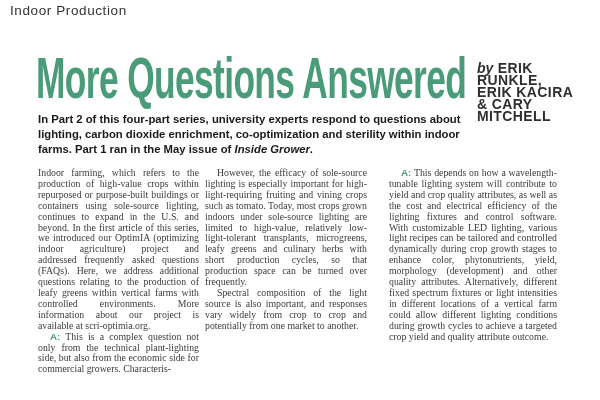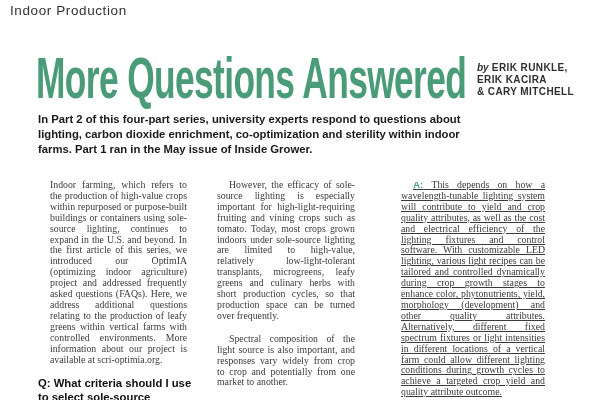--- a/index.html
+++ b/index.html
@@ -35,50 +35,50 @@
     transform: scaleX(0.62);
     transform-origin: 0 0;
     white-space: nowrap;
   }
   .byline {
     position: absolute;
     left: 477px;
     top: 62px;
     width: 110px;
     font-family: "Liberation Sans", sans-serif;
-    font-size: 10px;
+    font-size: 14px;
     font-weight: 700;
     letter-spacing: 0.4px;
     line-height: 12px;
     color: #2f2f2f;
   }
   .byline .by { font-weight: 600; font-style: italic; text-transform: lowercase; letter-spacing: 0; }
   .intro {
     position: absolute;
     left: 38px;
     top: 112px;
     width: 432px;
     font-family: "Liberation Sans", sans-serif;
     font-size: 11.3px;
     font-weight: 700;
     line-height: 15.2px;
     color: #1a1a1a;
   }
-  .intro .ital { }
+  .intro .ital { font-style: italic; }
   .col {
     position: absolute;
     top: 168px;
     text-align: justify;
     font-size: 9.8px;
     line-height: 10.9px;
   }
   .col-1 { left: 38px;  width: 161px; }
   .col-2 { left: 205px; width: 162px; }
-  .col-3 { left: 389px; width: 168px; text-decoration: underline; }
-  .col p { margin: 12px; }
+  .col-3 { left: 389px; width: 168px; }
+  .col p { margin: 0; }
   .col p.indent { text-indent: 12px; }
   .q {
     margin: 7px 0 4px 0;
     font-family: "Liberation Sans", sans-serif;
     font-size: 11.3px;
     font-weight: 700;
     line-height: 13.2px;
     color: #111111;
     text-align: left;
   }
@@ -102,21 +102,20 @@
     <span>ERIK KACIRA</span><br>
     <span>&amp; CARY MITCHELL</span>
   </div>
 
   <div class="intro">
     <span>In Part 2 of this four-part series, university experts respond to questions about lighting, carbon dioxide enrichment, co-optimization and sterility within indoor farms. Part 1 ran in the May issue of </span><span class="ital">Inside Grower</span><span>.</span>
   </div>
 
   <div class="col col-1">
     <p>Indoor farming, which refers to the production of high-value crops within repurposed or purpose-built buildings or containers using sole-source lighting, continues to expand in the U.S. and beyond. In the first article of this series, we introduced our OptimIA (optimizing indoor agriculture) project and addressed frequently asked questions (FAQs). Here, we address additional questions relating to the production of leafy greens within vertical farms with controlled environments. More information about our project is available at scri-optimia.org.</p>
-    <h3 class="q">Q: What criteria should I use to select sole-source lighting?</h3>
     <p class="indent"><span class="a-label" style="color: rgb(74, 155, 120);">A:</span><span> This is a complex question not only from the technical plant-lighting side, but also from the economic side for commercial growers. Characteris-</span></p>
   </div>
 
   <div class="col col-2">
     <p class="indent">However, the efficacy of sole-source lighting is especially important for high-light-requiring fruiting and vining crops such as tomato. Today, most crops grown indoors under sole-source lighting are limited to high-value, relatively low-light-tolerant transplants, microgreens, leafy greens and culinary herbs with short production cycles, so that production space can be turned over frequently.</p>
     <p class="indent">Spectral composition of the light source is also important, and responses vary widely from crop to crop and potentially from one market to another.</p>
   </div>
 
   <div class="col col-3">
     <p class="indent"><span class="a-label" style="color: rgb(74, 155, 120);">A:</span><span> This depends on how a wavelength-tunable lighting system will contribute to yield and crop quality attributes, as well as the cost and electrical efficiency of the lighting fixtures and control software. With customizable LED lighting, various light recipes can be tailored and controlled dynamically during crop growth stages to enhance color, phytonutrients, yield, morphology (development) and other quality attributes. Alternatively, different fixed spectrum fixtures or light intensities in different locations of a vertical farm could allow different lighting conditions during growth cycles to achieve a targeted crop yield and quality attribute outcome.</span></p>

